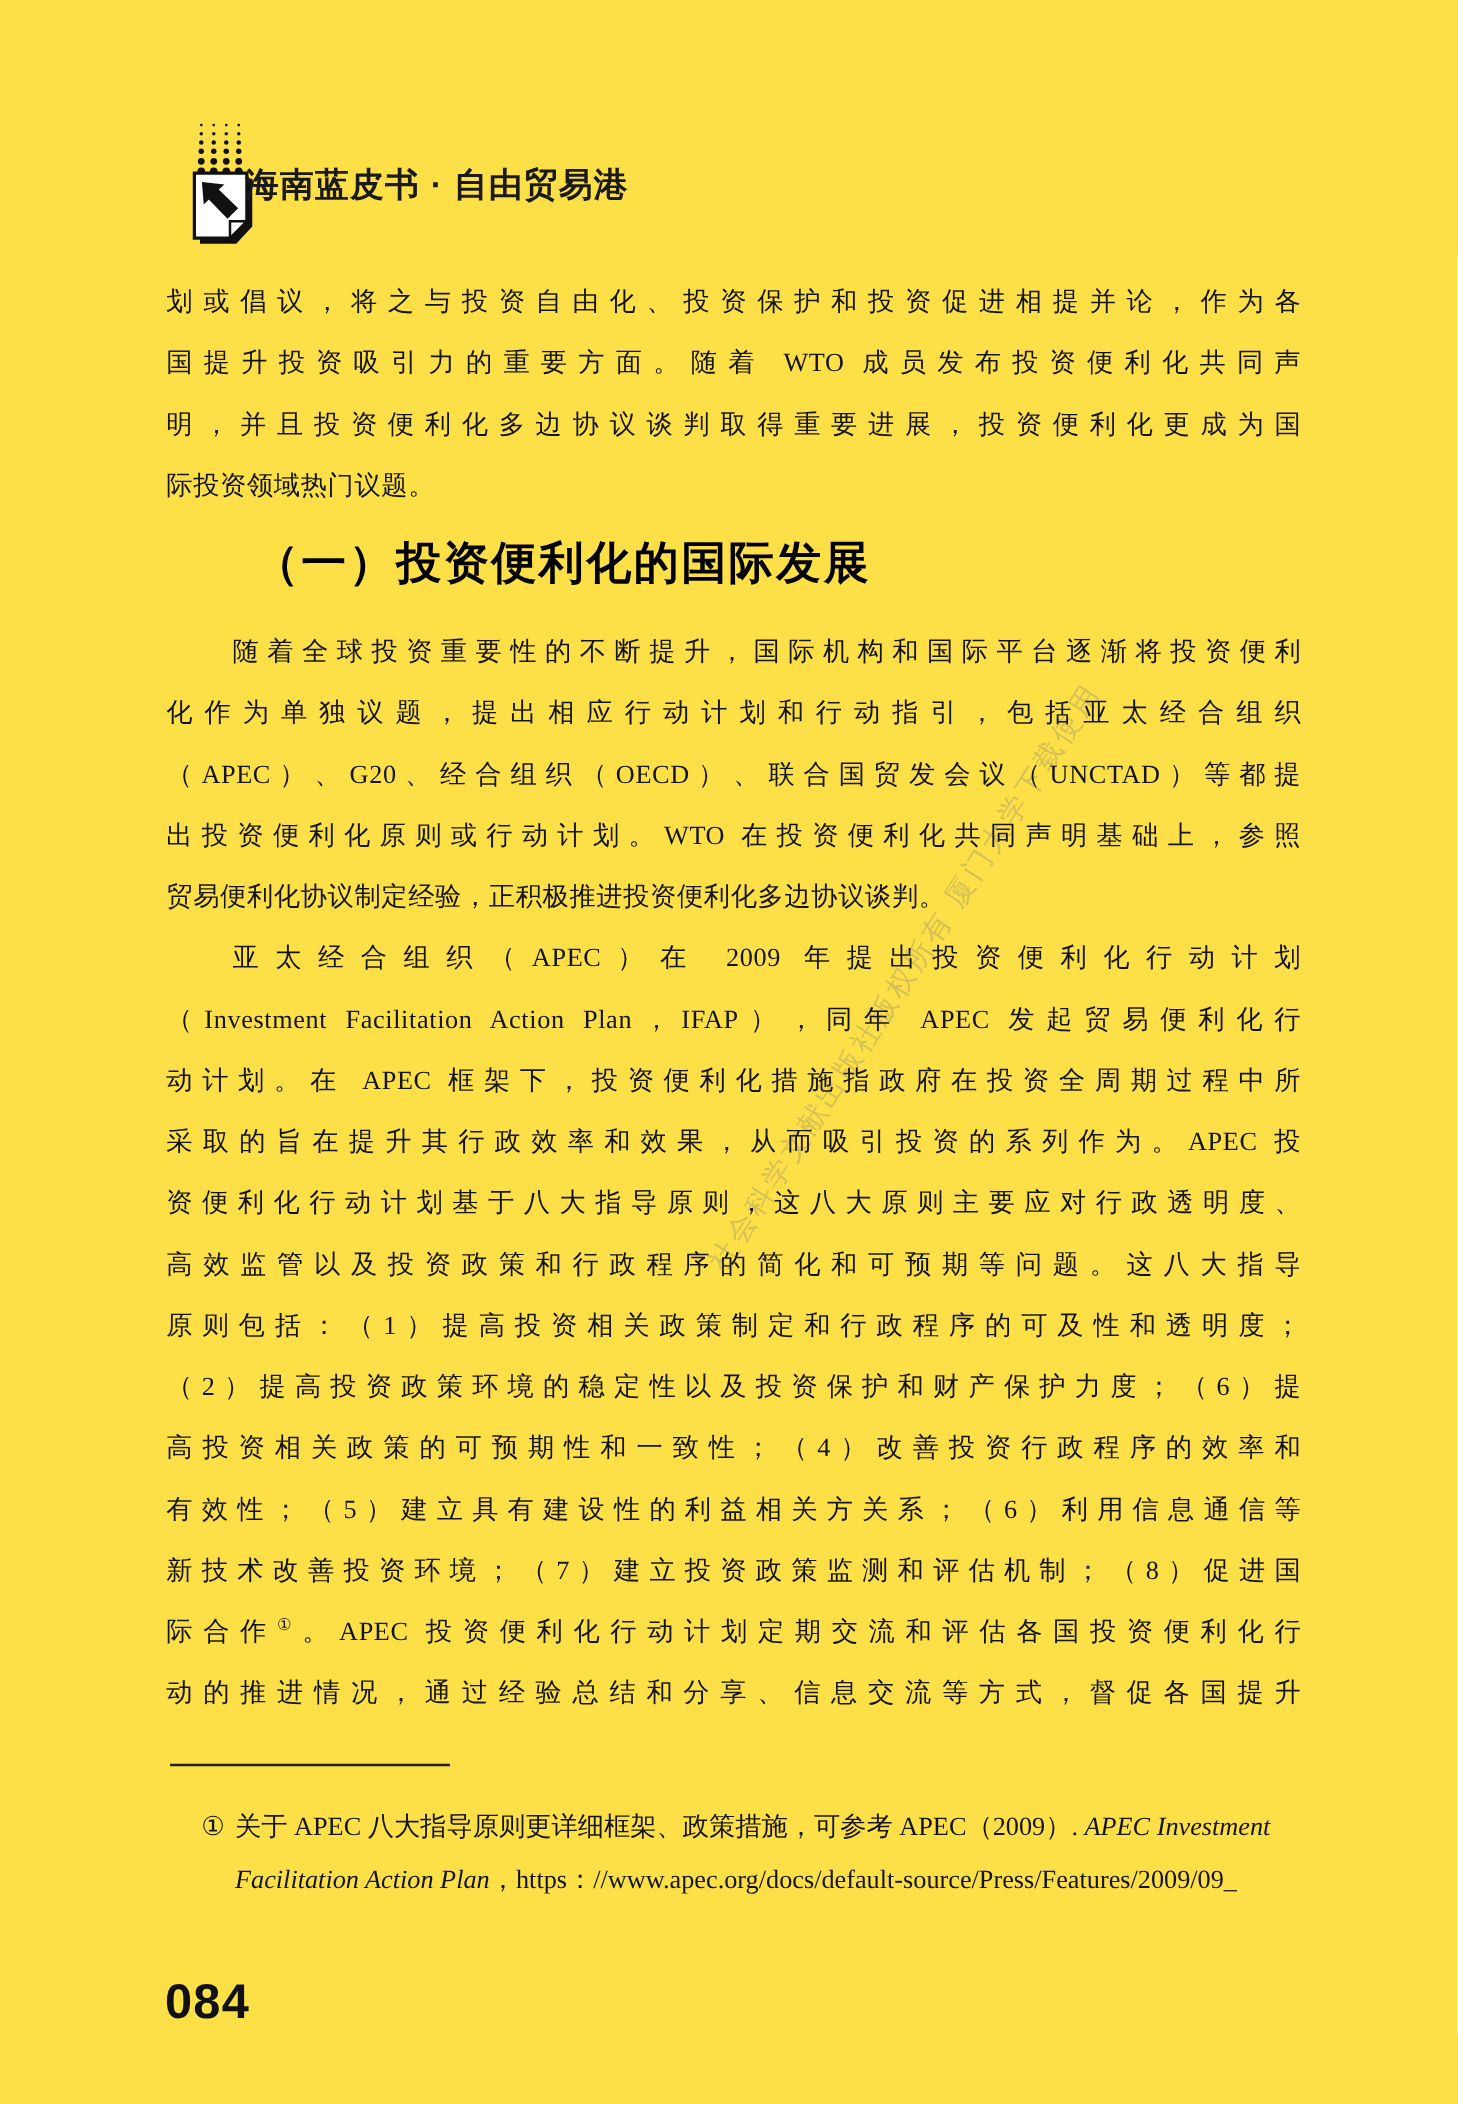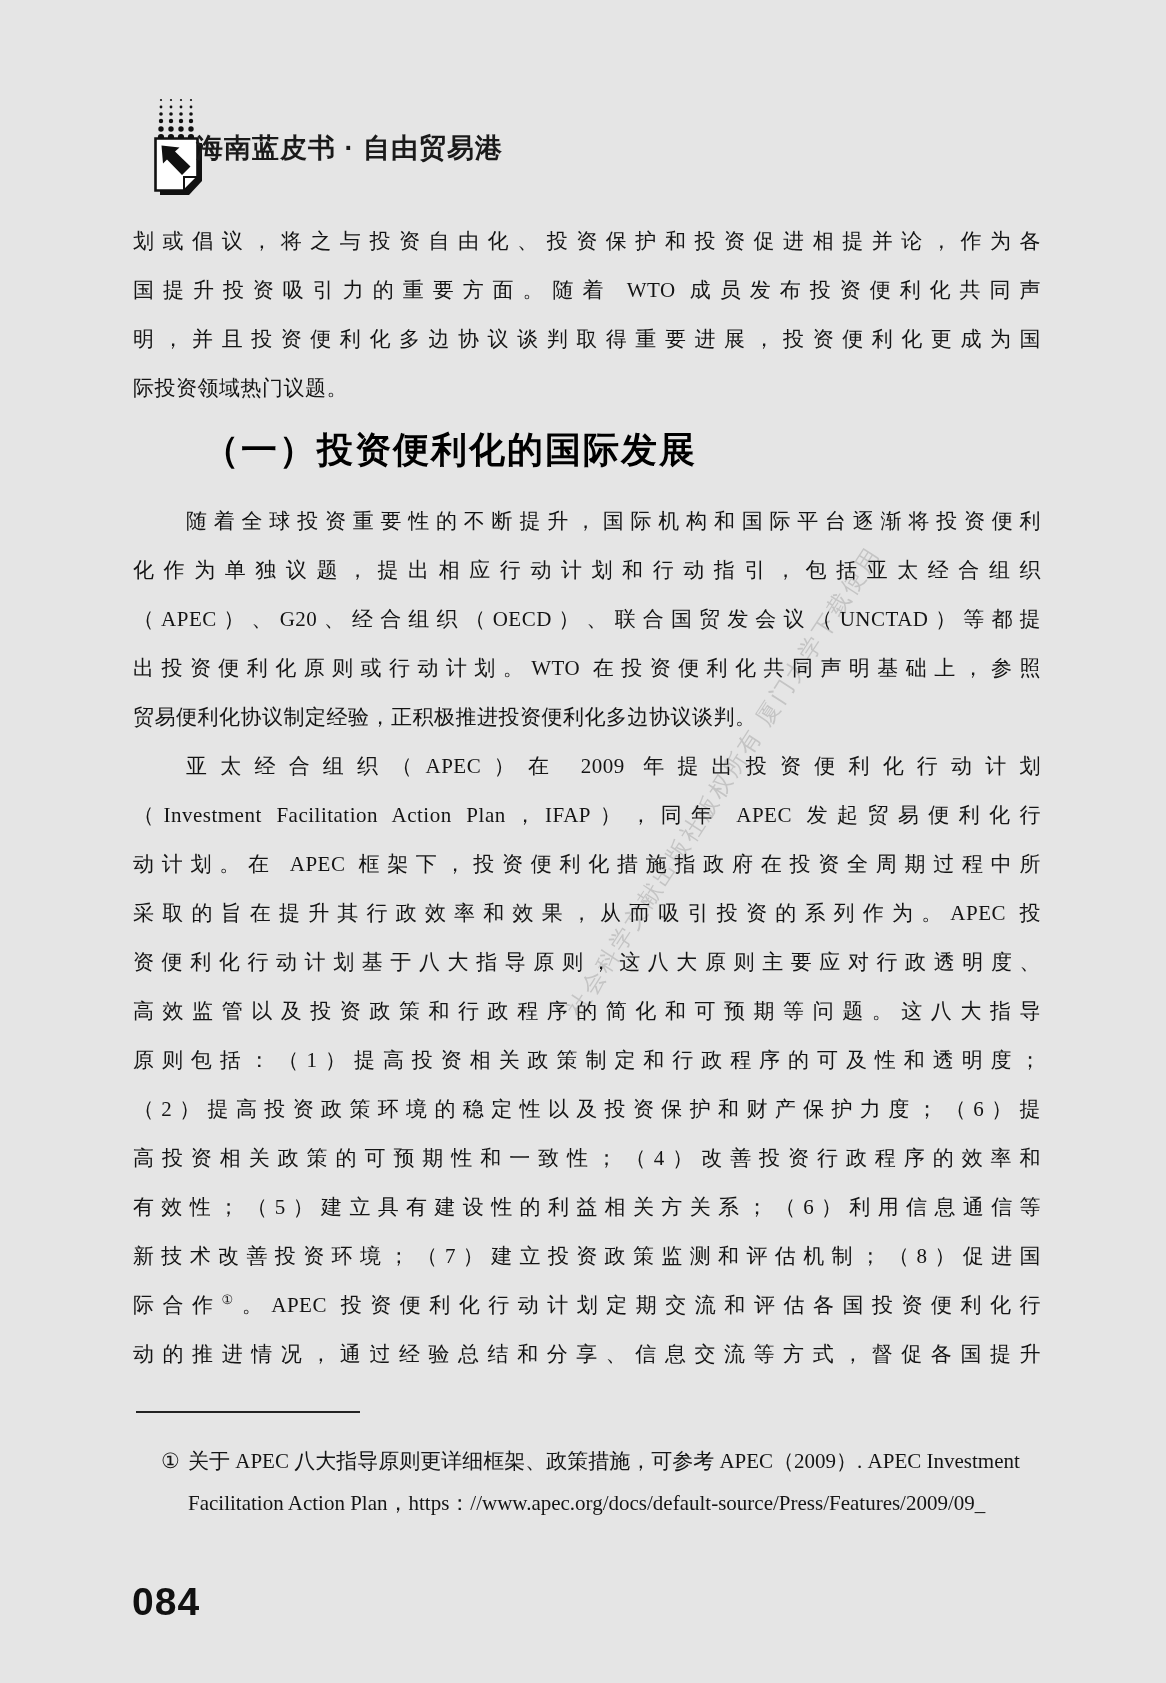--- a/index.html
+++ b/index.html
@@ -1,19 +1,19 @@
 <!DOCTYPE html>
 <html><head>
 <meta charset="utf-8">
 <style>
   html,body{margin:0;padding:0;background:#ffffff;}
   .page{
     position:relative;
     width:1166px;height:1683px;
-    background:#e5e5e5;
+    background:#fde047;
     overflow:hidden;
     font-family:"Liberation Serif","DejaVu Serif",serif;
     color:#141414;
   }
   
   .logo{position:absolute;left:128px;top:86px;}
   .series-title{
     position:absolute;left:196px;top:130px;
     font-family:"Liberation Sans","DejaVu Sans",sans-serif;
     font-size:27px;font-weight:600;letter-spacing:1px;color:#1a1a1a;
@@ -52,21 +52,21 @@
     border-top:2px solid #222;
   }
   .footnote{
     position:absolute;left:188px;top:1440px;width:856px;
     font-size:21px;line-height:42px;color:#141414;
   }
   .footnote .marker{
     position:absolute;left:-27px;top:0;
   }
   .fline{min-height:42px;line-height:42px;text-align:justify;}
-  .fline .it{}
+  .fline .it{font-style:italic;}
   
   .page-num{
     position:absolute;left:132px;top:1580px;
     font-family:"Liberation Sans","DejaVu Sans",sans-serif;
     font-weight:700;font-size:39px;letter-spacing:1px;color:#111;
   }
 </style>
 </head>
 <body>
 

